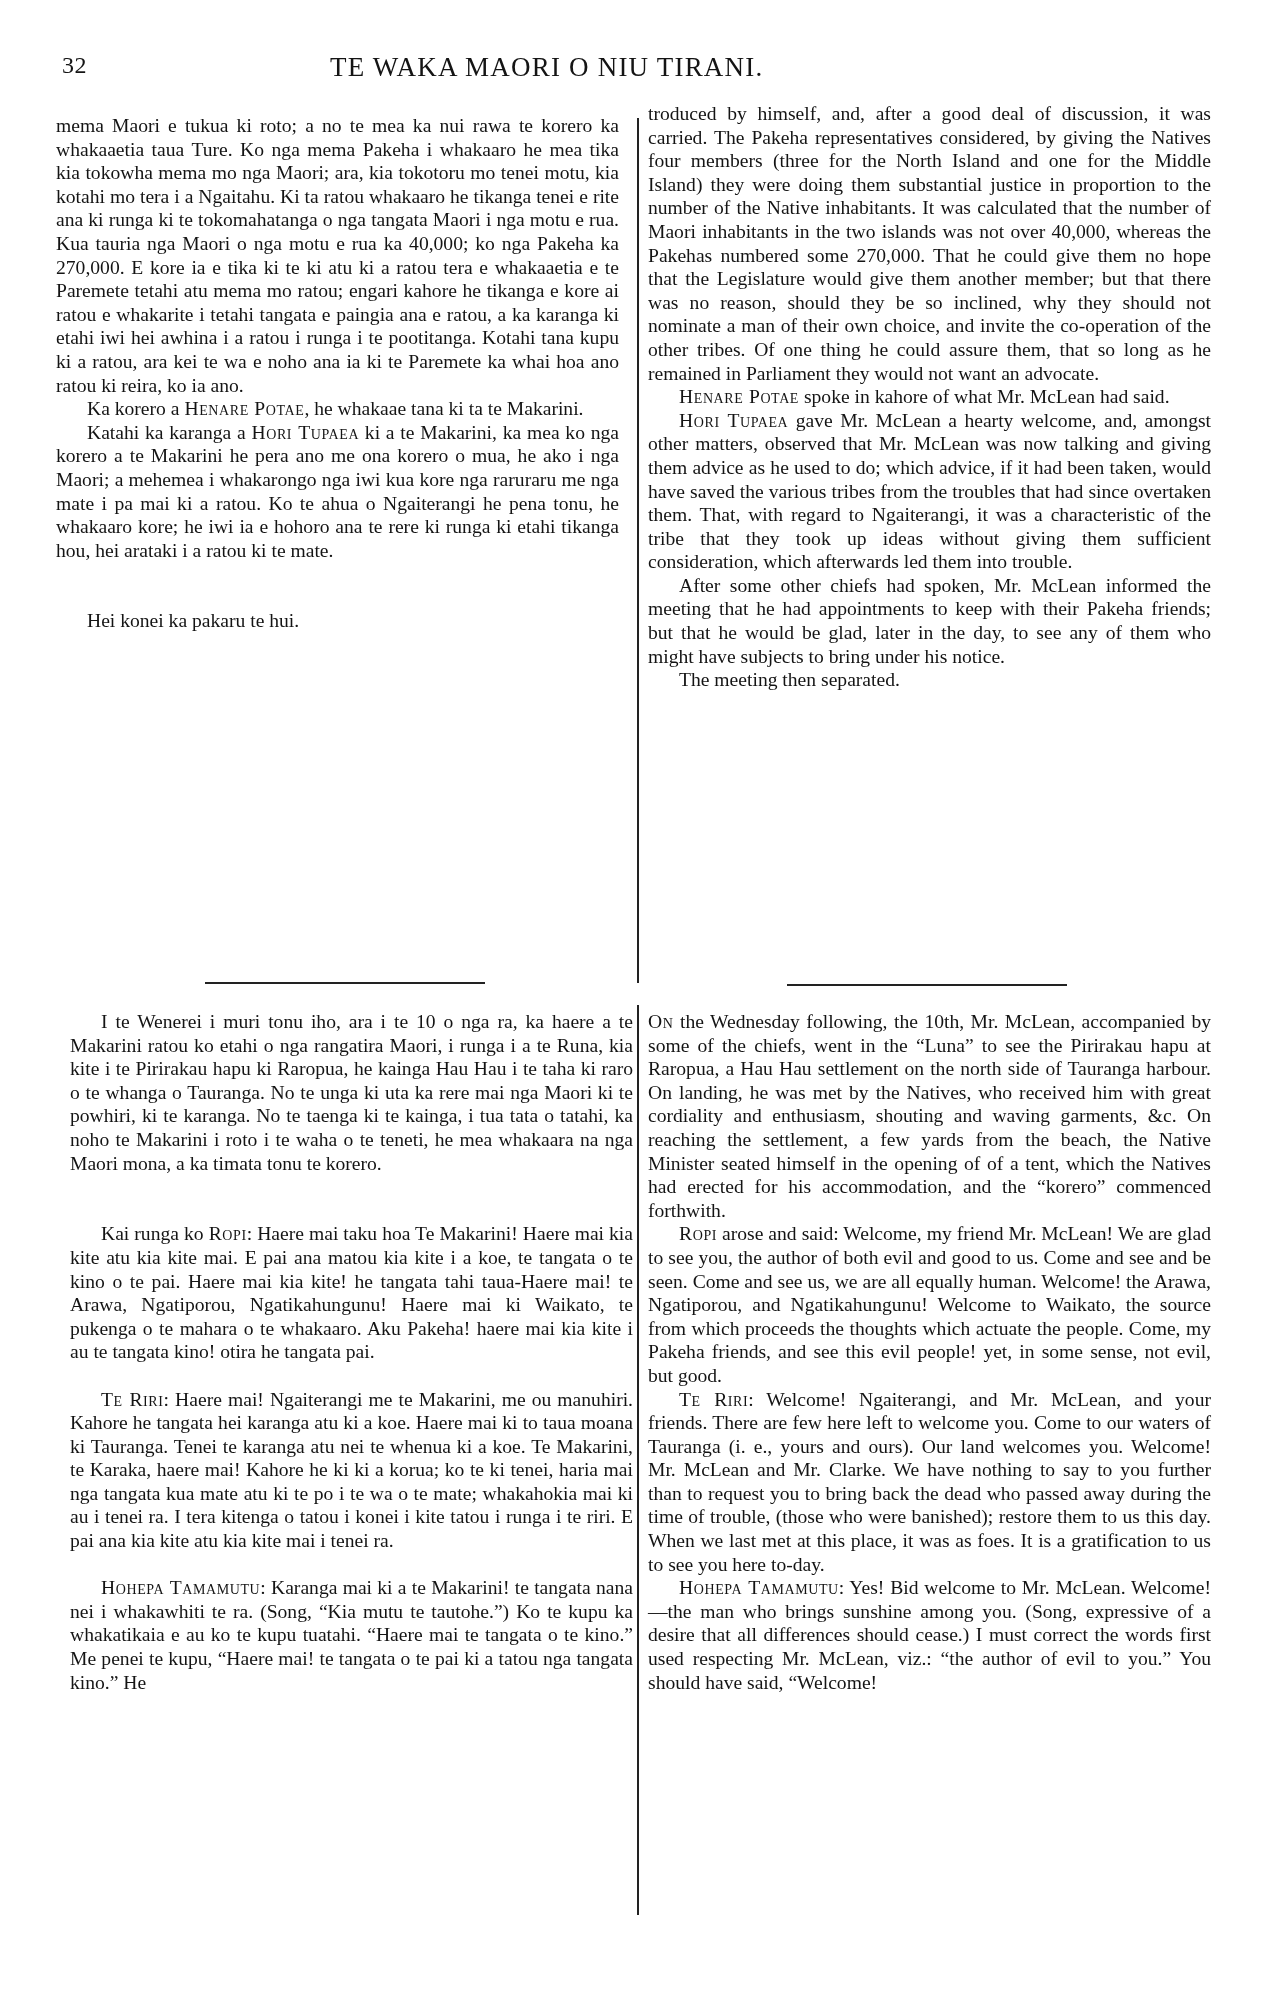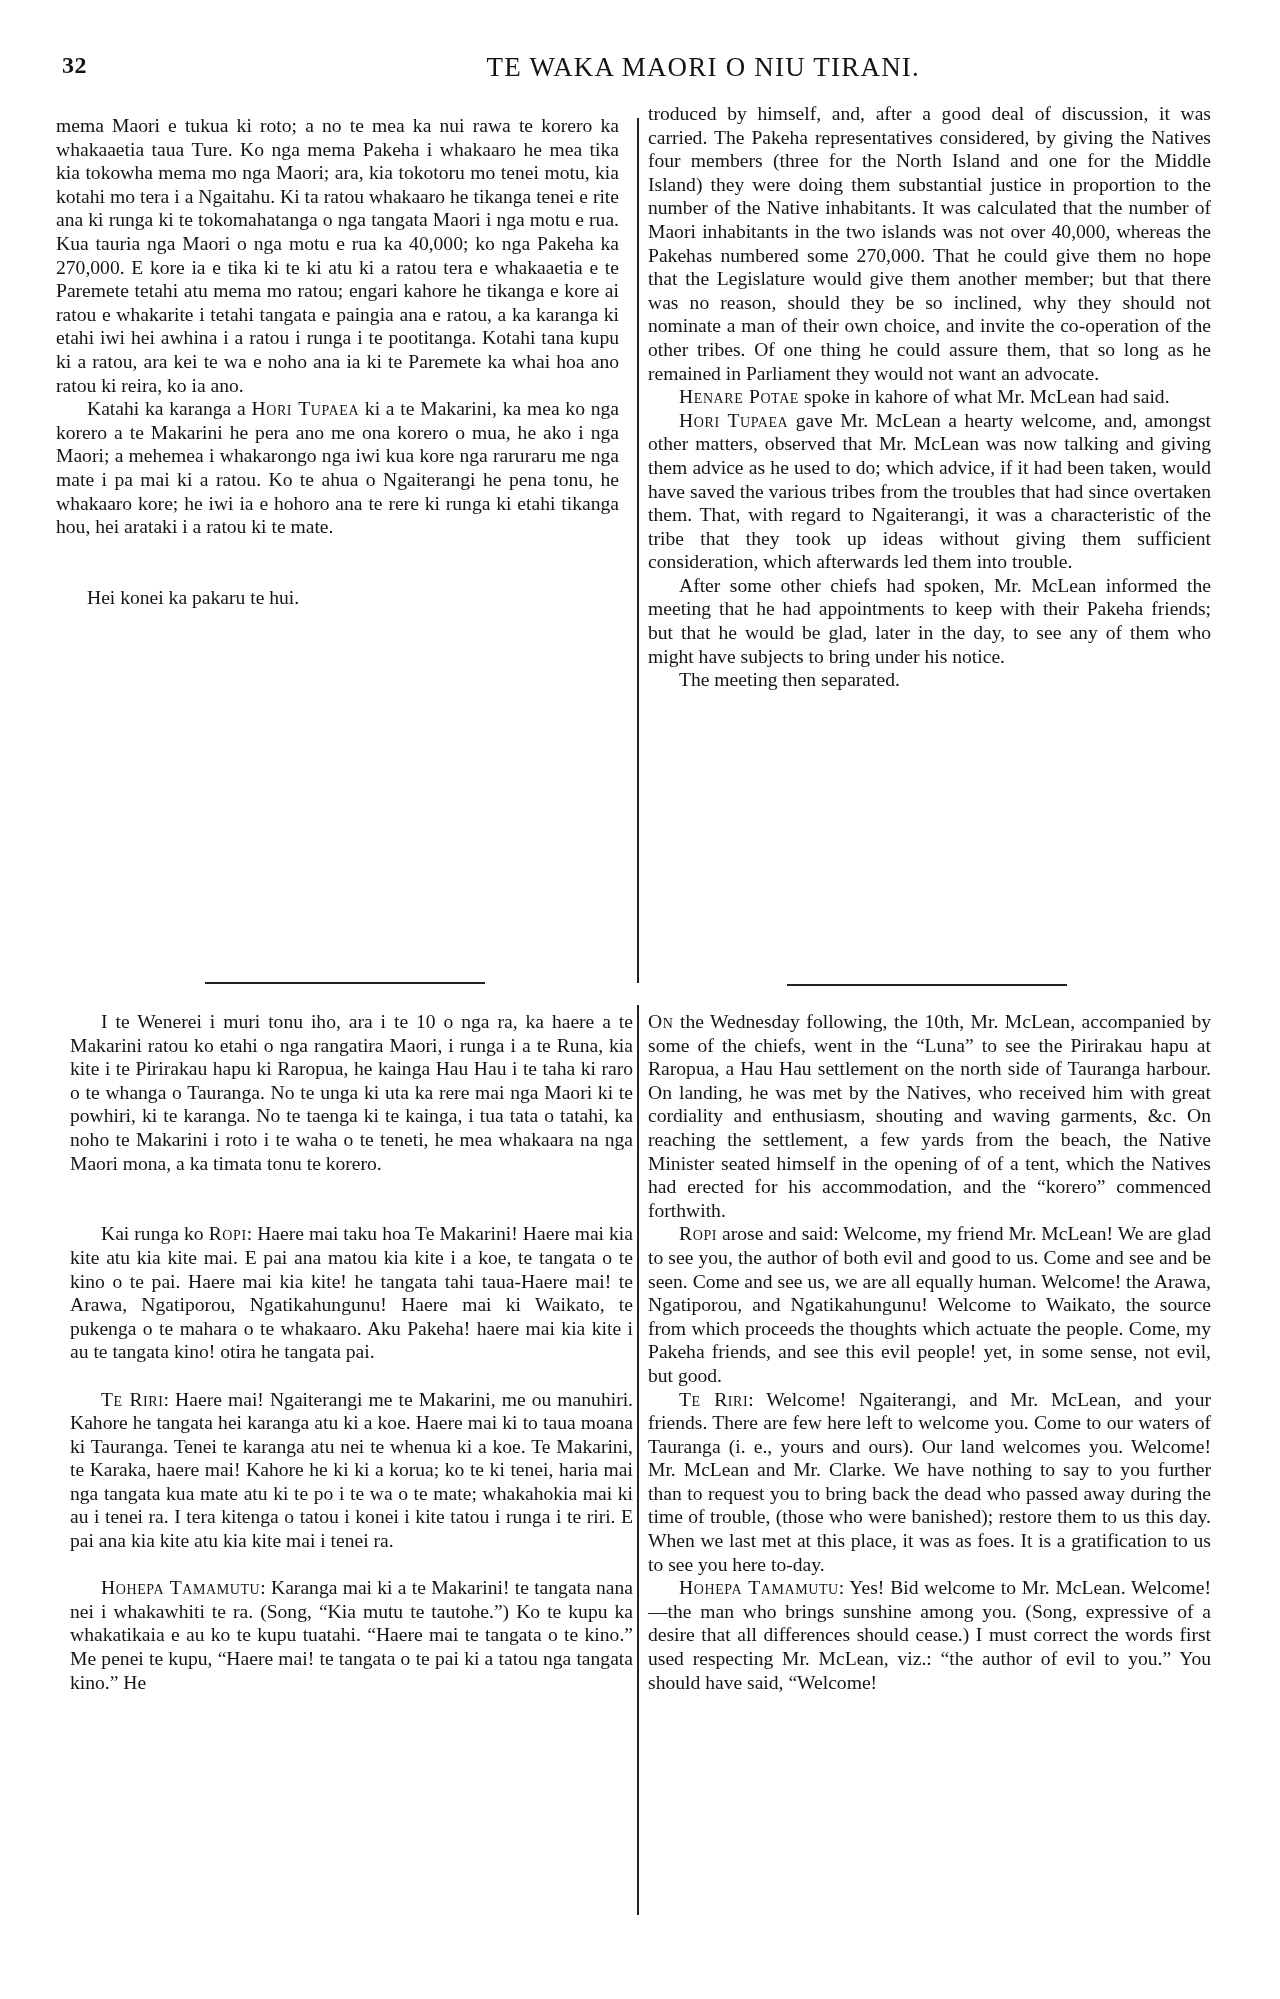--- a/index.html
+++ b/index.html
@@ -1,38 +1,39 @@
 <!DOCTYPE html>
 <html><head>
 <meta charset="utf-8">
 <style>
   html, body { margin:0; padding:0; background:#ffffff; }
   body { width:1280px; height:1999px; position:relative; overflow:hidden;
          font-family:"Liberation Serif","DejaVu Serif",serif; color:#141414; }
-  .page-number { position:absolute; left:62px; top:52px; font-size:24px; font-weight:bold; letter-spacing:0.5px; }
-  .running-head { position:absolute; left:330px; width:590px; top:52px; text-align:right; font-size:27px; letter-spacing:1.2px; white-space:nowrap; }
+  .page-number { position:absolute; left:62px; top:52px; font-size:24px; font-weight:normal; letter-spacing:0.5px; }
+  .running-head { position:absolute; left:330px; width:590px; top:52px; text-align:left; font-size:27px; letter-spacing:1.2px; white-space:nowrap; }
   .divider { position:absolute; left:637px; width:1.5px; background:#222; }
   .col { position:absolute; width:563px; font-size:19.6px; line-height:23.6px; text-align:justify; }
   .col p { margin:0; text-indent:0; }
   .col p.ind { text-indent:31px; }
   .sc { font-variant:small-caps; letter-spacing:0.6px; }
   .rule { position:absolute; height:2px; background:#222; }
   .gap { height:23.6px; }
 </style>
 </head>
 <body>
 
 <div class="page-number">32</div>
 <div class="running-head">TE WAKA MAORI O NIU TIRANI.</div>
 
 <div class="divider" style="top:118px;height:865px;"></div>
 <div class="divider" style="top:1005px;height:910px;"></div>
 
 <div class="col" style="left:56px;top:114px;">
   <p>mema Maori e tukua ki roto; a no te mea ka nui rawa te korero ka whakaaetia taua Ture. Ko nga mema Pakeha i whakaaro he mea tika kia tokowha mema mo nga Maori; ara, kia tokotoru mo tenei motu, kia kotahi mo tera i a Ngaitahu. Ki ta ratou whakaaro he tikanga tenei e rite ana ki runga ki te tokomahatanga o nga tangata Maori i nga motu e rua. Kua tauria nga Maori o nga motu e rua ka 40,000; ko nga Pakeha ka 270,000. E kore ia e tika ki te ki atu ki a ratou tera e whakaaetia e te Paremete tetahi atu mema mo ratou; engari kahore he tikanga e kore ai ratou e whakarite i tetahi tangata e paingia ana e ratou, a ka karanga ki etahi iwi hei awhina i a ratou i runga i te pootitanga. Kotahi tana kupu ki a ratou, ara kei te wa e noho ana ia ki te Paremete ka whai hoa ano ratou ki reira, ko ia ano.</p>
+  <p class="ind"><span>Ka korero a </span><span class="sc">Henare Potae</span><span>, he whakaae tana ki ta te Makarini.</span></p>
   <p class="ind"><span>Katahi ka karanga a </span><span class="sc">Hori Tupaea</span><span> ki a te Makarini, ka mea ko nga korero a te Makarini he pera ano me ona korero o mua, he ako i nga Maori; a mehemea i whakarongo nga iwi kua kore nga raruraru me nga mate i pa mai ki a ratou. Ko te ahua o Ngaiterangi he pena tonu, he whakaaro kore; he iwi ia e hohoro ana te rere ki runga ki etahi tikanga hou, hei arataki i a ratou ki te mate.</span></p>
   <div class="gap"></div>
     <div class="gap"></div>
   <p class="ind">Hei konei ka pakaru te hui.</p>
 </div>
 
 <div class="col" style="left:648px;top:102px;">
   <p>troduced by himself, and, after a good deal of discussion, it was carried. The Pakeha representatives considered, by giving the Natives four members (three for the North Island and one for the Middle Island) they were doing them substantial justice in proportion to the number of the Native inhabitants. It was calculated that the number of Maori inhabitants in the two islands was not over 40,000, whereas the Pakehas numbered some 270,000. That he could give them no hope that the Legislature would give them another member; but that there was no reason, should they be so inclined, why they should not nominate a man of their own choice, and invite the co-operation of the other tribes. Of one thing he could assure them, that so long as he remained in Parliament they would not want an advocate.</p>
   <p class="ind"><span class="sc">Henare Potae</span><span> spoke in kahore of what Mr. McLean had said.</span></p>
   <p class="ind"><span class="sc">Hori Tupaea</span><span> gave Mr. McLean a hearty welcome, and, amongst other matters, observed that Mr. McLean was now talking and giving them advice as he used to do; which advice, if it had been taken, would have saved the various tribes from the troubles that had since overtaken them. That, with regard to Ngaiterangi, it was a characteristic of the tribe that they took up ideas without giving them sufficient consideration, which afterwards led them into trouble.</span></p>

